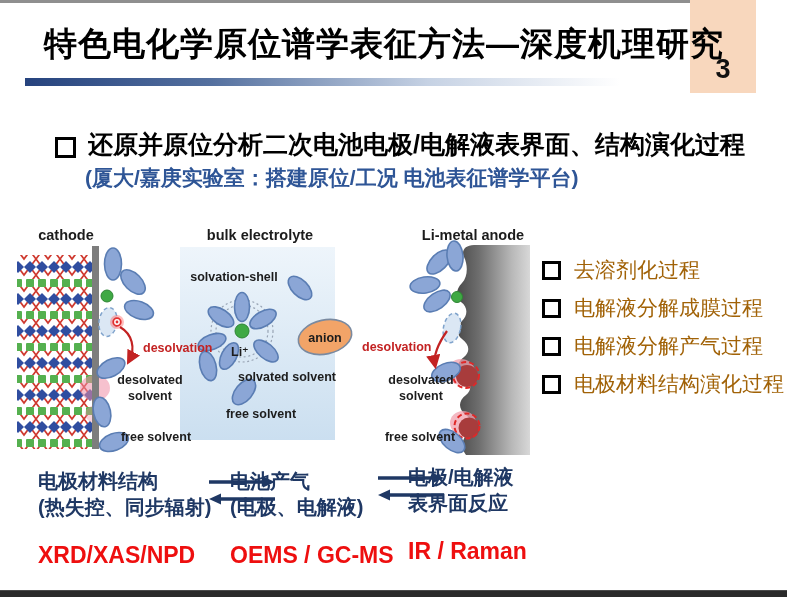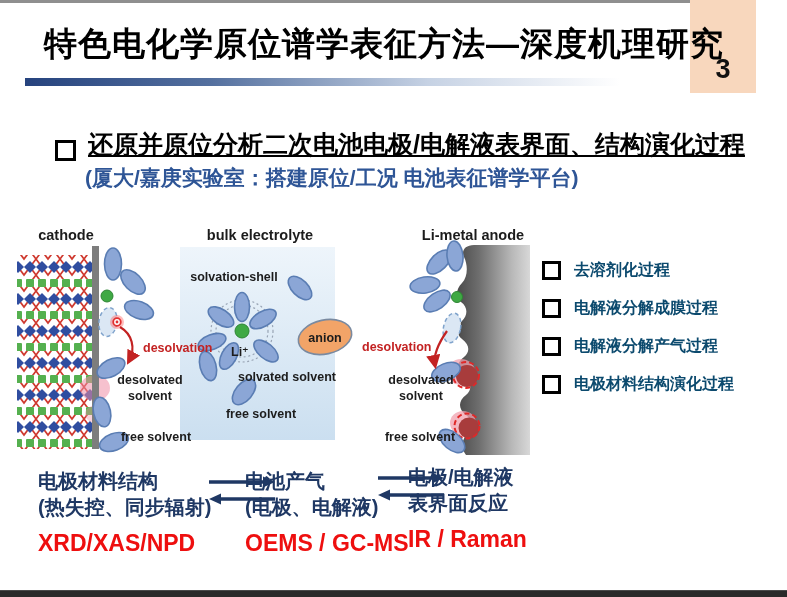--- a/index.html
+++ b/index.html
@@ -8,39 +8,39 @@
   
   .topline{position:absolute;left:0;top:0;width:691px;height:3px;background:#8f8f8f;}
   .pagebox{position:absolute;left:690px;top:0;width:66px;height:93px;background:#f8d7bd;
            display:flex;align-items:flex-end;justify-content:center;padding-bottom:8px;box-sizing:border-box;}
   .pagebox span{font-size:27px;font-weight:bold;color:#111;}
   .title{position:absolute;left:44px;top:22px;width:640px;font-size:33px;font-weight:bold;color:#000;
          letter-spacing:1px;white-space:nowrap;}
   .rule{position:absolute;left:25px;top:78px;width:620px;height:8px;
         background:linear-gradient(90deg,#26437e 0%,#54709f 30%,#c6d2e4 65%,rgba(255,255,255,0) 96%);}
   
-  .heading{position:absolute;left:55px;top:128px;display:flex;align-items:flex-end;text-decoration:underline;}
+  .heading{position:absolute;left:55px;top:128px;display:flex;align-items:center;}
   .sqbullet{width:15px;height:15px;border:3px solid #000;margin:5px 12px 0 0;flex:0 0 auto;}
   .heading .txt{font-size:25px;font-weight:bold;color:#000;white-space:nowrap;}
   .subheading{position:absolute;left:85px;top:164px;font-size:21px;font-weight:bold;color:#2e5596;white-space:nowrap;}
   
   .diagram{position:absolute;left:0;top:215px;}
   .dt{font-size:12.5px;font-weight:bold;fill:#1c1c1c;}
   .dt-red{font-size:12.5px;font-weight:bold;fill:#c32222;}
   .dt-big{font-size:14.5px;font-weight:bold;fill:#1c1c1c;}
   .sv{fill:#8ba6d6;stroke:#5a7db3;stroke-width:1.6;}
   
   .checklist{position:absolute;left:542px;top:251px;}
   .clrow{display:flex;align-items:center;height:38px;}
   .cb{width:13px;height:13px;border:3px solid #000;margin-right:13px;flex:0 0 auto;}
-  .clrow .txt{font-size:16px;font-weight:bold;color:#0c4a6e;white-space:nowrap;}
+  .clrow .txt{font-size:21px;font-weight:normal;color:#a16207;white-space:nowrap;}
   
   .bcol{position:absolute;font-weight:bold;color:#1f3864;}
   .bcol .l1,.bcol .l2{font-size:20px;line-height:26px;white-space:nowrap;}
-  .bcol .method{font-size:23px;color:#ee0f0f;margin-top:10px;white-space:nowrap;}
+  .bcol .method{font-size:23px;color:#ee0f0f;margin-top:22px;white-space:nowrap;}
   .arrowpair{position:absolute;}
   
   .footer{position:absolute;left:0;bottom:0;width:787px;height:6px;background:#2a2a2a;border-top:1px solid #4a4a4a;}
 </style>
 </head>
 <body>
 
 <div class="slide">
 
   <div class="topline"></div>
@@ -192,21 +192,21 @@
     <div class="l1">电极材料结构</div>
     <div class="l2">(热失控、同步辐射)</div>
     <div class="method">XRD/XAS/NPD</div>
   </div>
   <svg class="arrowpair" style="left:207px;top:475px;" width="70" height="32">
     <path d="M2,7 H57" stroke="#1f3864" stroke-width="3.4" fill="none"></path>
     <polygon points="56,1.5 68,7 56,12.5" fill="#1f3864"></polygon>
     <path d="M68,24 H13" stroke="#1f3864" stroke-width="3.4" fill="none"></path>
     <polygon points="14,18.5 2,24 14,29.5" fill="#1f3864"></polygon>
   </svg>
-  <div class="bcol" style="left:245px;top:468px;width:175px;">
+  <div class="bcol" style="left:230px;top:468px;width:175px;">
     <div class="l1">电池产气</div>
     <div class="l2">(电极、电解液)</div>
     <div class="method">OEMS / GC-MS</div>
   </div>
   <svg class="arrowpair" style="left:376px;top:471px;" width="70" height="32">
     <path d="M2,7 H57" stroke="#1f3864" stroke-width="3.4" fill="none"></path>
     <polygon points="56,1.5 68,7 56,12.5" fill="#1f3864"></polygon>
     <path d="M68,24 H13" stroke="#1f3864" stroke-width="3.4" fill="none"></path>
     <polygon points="14,18.5 2,24 14,29.5" fill="#1f3864"></polygon>
   </svg>

